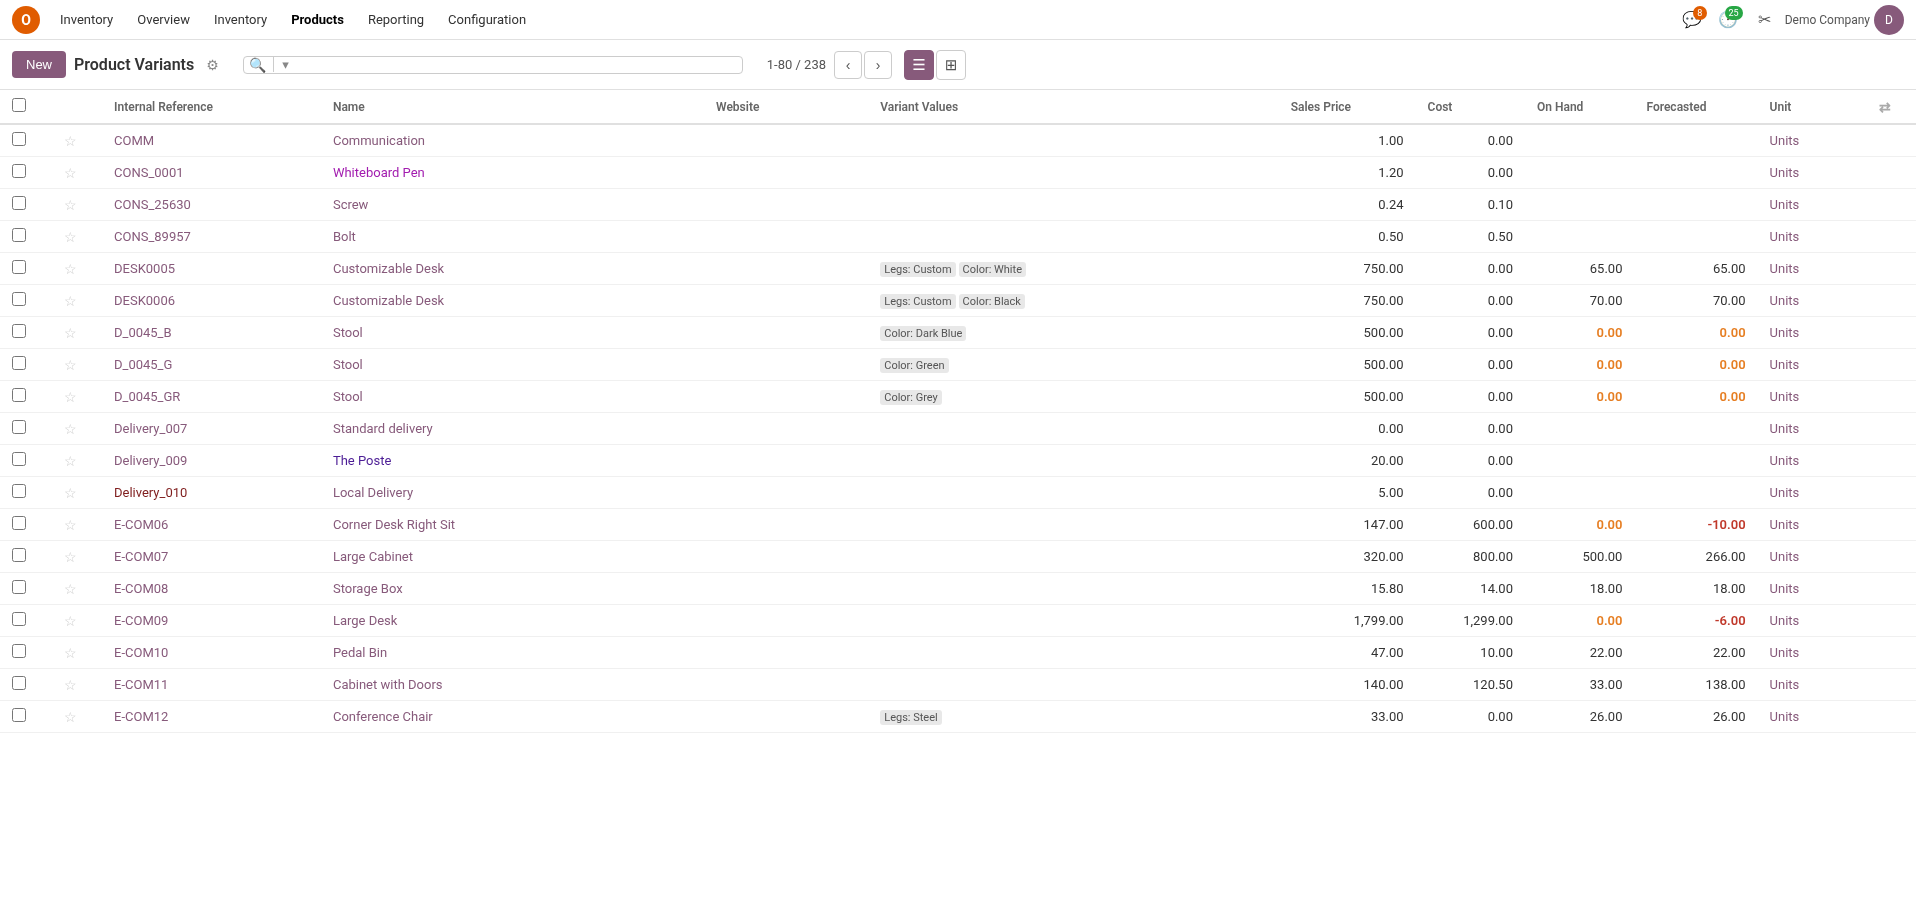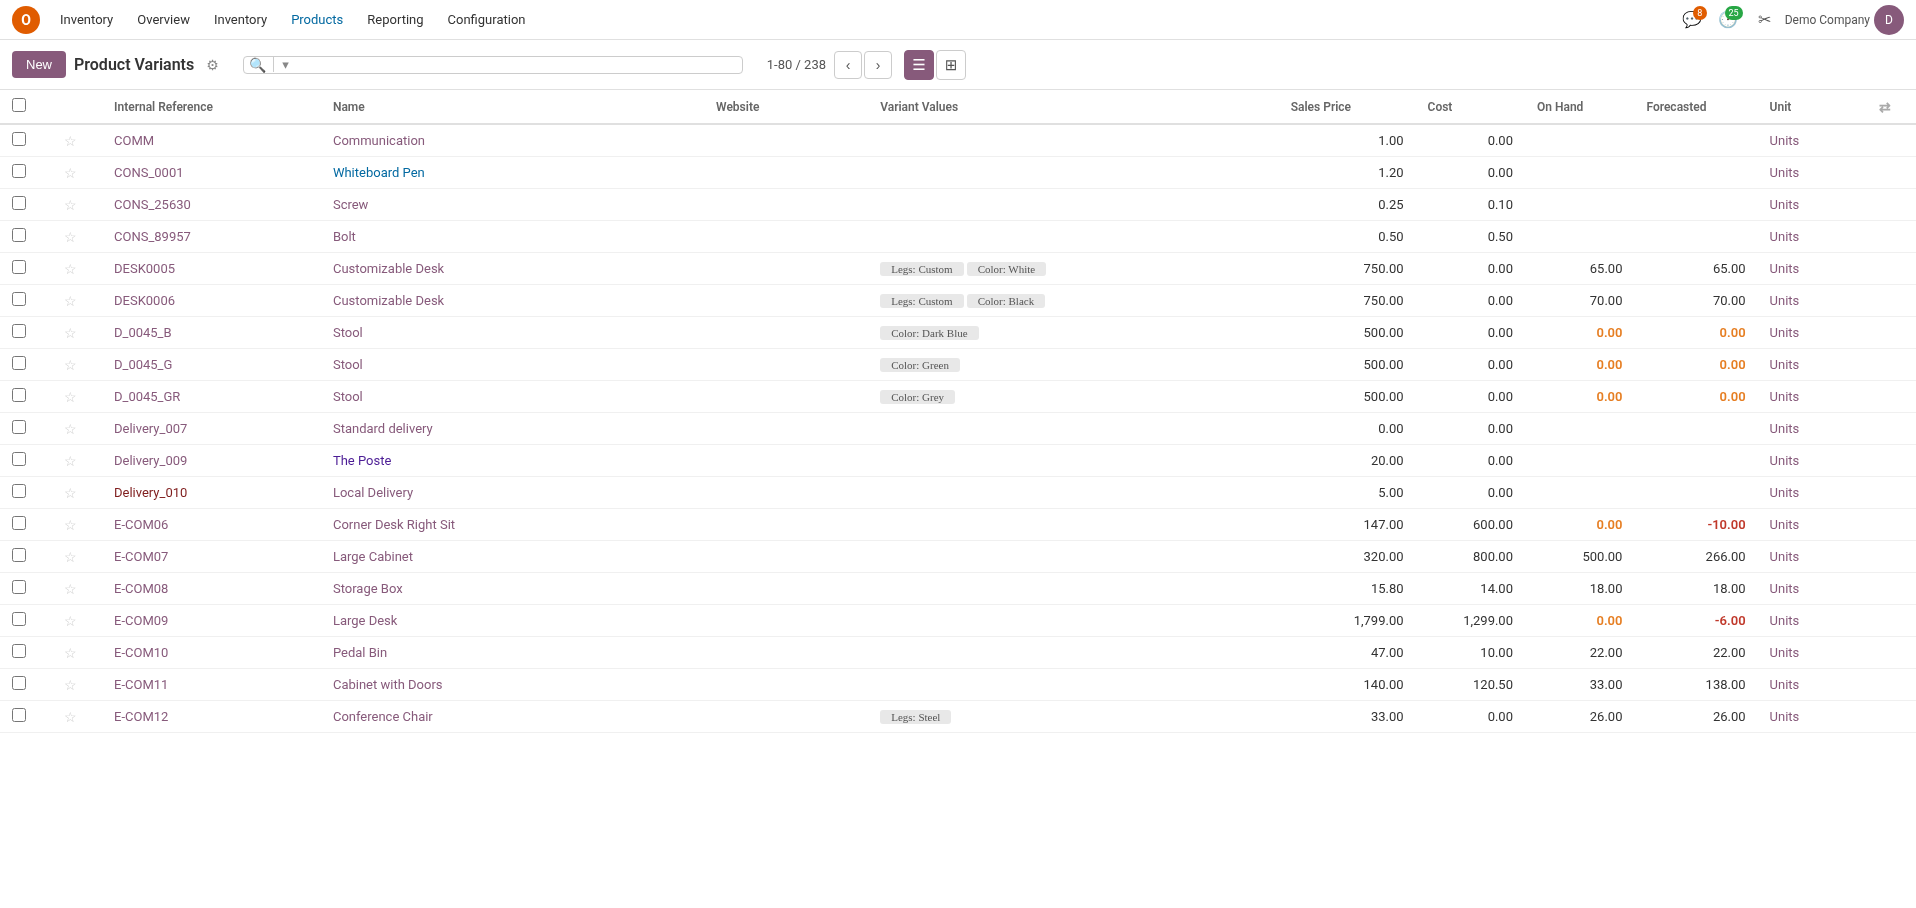--- a/index.html
+++ b/index.html
@@ -13,21 +13,21 @@
     }
     .top-nav .logo {
       width: 28px; height: 28px; background: #e05c00; border-radius: 50%;
       display: flex; align-items: center; justify-content: center;
       color: #fff; font-size: 14px; font-weight: bold; margin-right: 6px; flex-shrink: 0;
     }
     .top-nav .nav-item {
       padding: 4px 10px; border-radius: 4px; cursor: pointer; color: #333;
       font-size: 13px; white-space: nowrap;
     }
-    .top-nav .nav-item.active { color: #0369a1; font-weight: 400; }
+    .top-nav .nav-item.active { color: #000000; font-weight: 700; }
     .top-nav .spacer { flex: 1; }
     .top-nav .icon-btn {
       position: relative; width: 32px; height: 32px; display: flex;
       align-items: center; justify-content: center; cursor: pointer;
       border-radius: 4px; font-size: 16px; color: #555;
     }
     .badge {
       position: absolute; top: 2px; right: 2px;
       background: #e05c00; color: #fff; border-radius: 8px;
       font-size: 9px; padding: 0 4px; min-width: 14px; text-align: center; line-height: 14px;
@@ -104,21 +104,21 @@
     .col-onhand { width: 80px; }
     .col-forecast { width: 90px; }
     .col-unit { width: 80px; }
     .col-settings { width: 30px; }
 
     .star { color: #ccc; font-size: 14px; cursor: pointer; }
     .checkbox { width: 14px; height: 14px; cursor: pointer; }
 
     .tag {
       display: inline-block; background: #e8e8e8; color: #555;
-      border-radius: 3px; padding: 1px 11px; font-size: 11px; margin-right: 3px; font-family: Liberation Serif, serif;
+      border-radius: 3px; padding: 1px 4px; font-size: 11px; margin-right: 3px;
     }
 
     .text-orange { color: #e67e22; font-weight: 600; }
     .text-red { color: #c0392b; font-weight: 600; }
     .text-bold { font-weight: 400; }
 
     .settings-icon { color: #aaa; cursor: pointer; font-size: 14px; }
   </style>
 </head>
 <body>
@@ -208,42 +208,42 @@
     <td class="col-settings"></td>
   </tr>
         <tr>
     <td class="col-check">
       <input type="checkbox" class="checkbox" style="">
     </td>
     <td class="col-star">
       <span class="star">☆</span>
     </td>
     <td class="col-ref" style="color:#875a7b;cursor:pointer">CONS_0001</td>
-    <td class="col-name" style="color:#0369a1;cursor:pointer">Whiteboard Pen</td>
+    <td class="col-name" style="color:#a21caf;cursor:pointer">Whiteboard Pen</td>
     <td class="col-website"></td>
     <td class="col-variant"></td>
     <td class="col-price num">1.20</td>
     <td class="col-cost num">0.00</td>
     <td class="col-onhand num"><span class=""></span></td>
     <td class="col-forecast num"><span class=""></span></td>
     <td class="col-unit" style="color:#875a7b;cursor:pointer">Units</td>
     <td class="col-settings"></td>
   </tr>
         <tr>
     <td class="col-check">
       <input type="checkbox" class="checkbox" style="">
     </td>
     <td class="col-star">
       <span class="star">☆</span>
     </td>
     <td class="col-ref" style="color:#875a7b;cursor:pointer">CONS_25630</td>
     <td class="col-name" style="color:#875a7b;cursor:pointer">Screw</td>
     <td class="col-website"></td>
     <td class="col-variant"></td>
-    <td class="col-price num">0.25</td>
+    <td class="col-price num">0.24</td>
     <td class="col-cost num">0.10</td>
     <td class="col-onhand num"><span class=""></span></td>
     <td class="col-forecast num"><span class=""></span></td>
     <td class="col-unit" style="color:#875a7b;cursor:pointer">Units</td>
     <td class="col-settings"></td>
   </tr>
         <tr>
     <td class="col-check">
       <input type="checkbox" class="checkbox" style="">
     </td>

